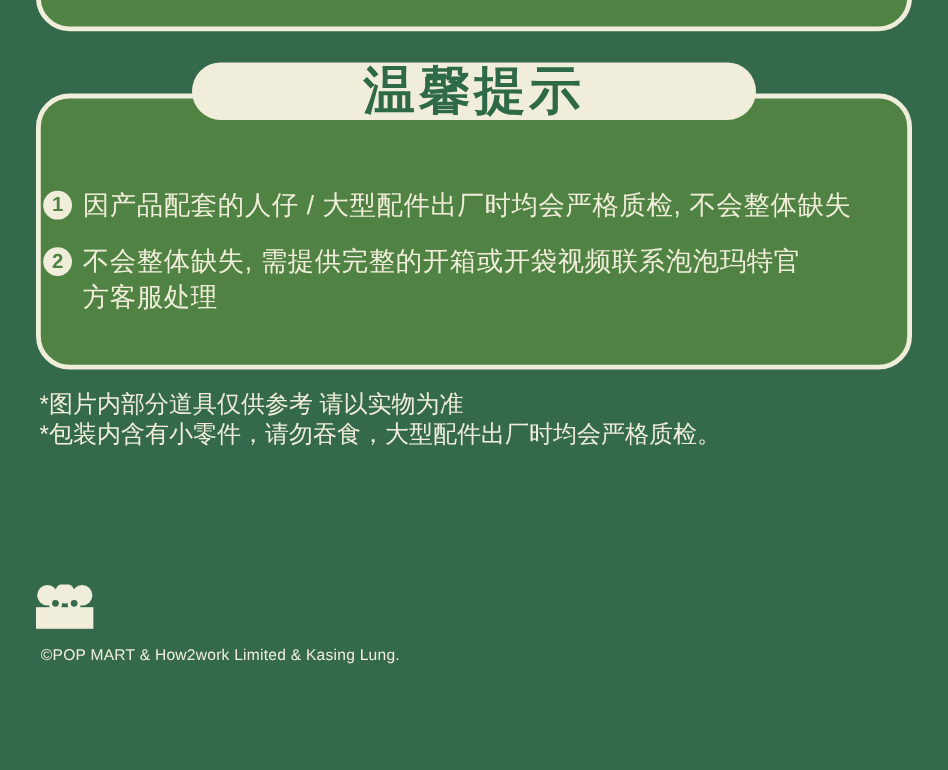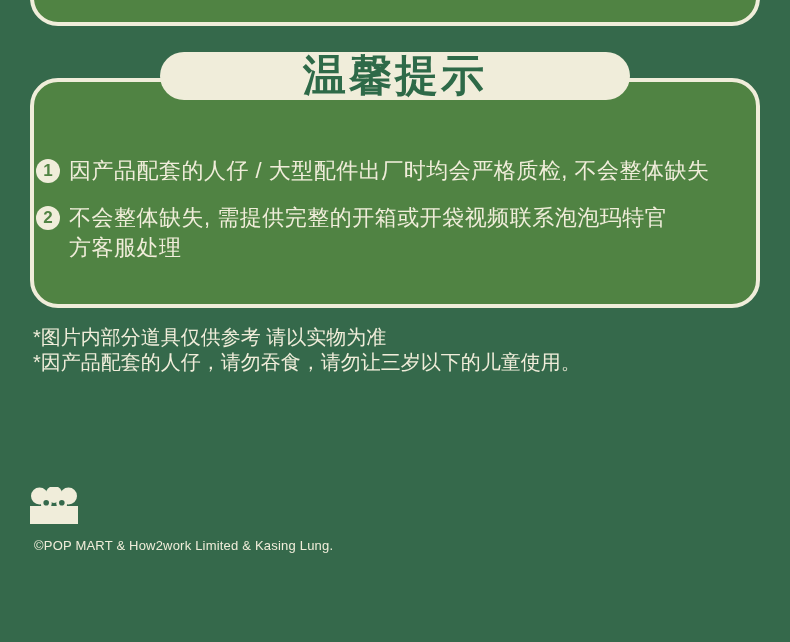--- a/index.html
+++ b/index.html
@@ -82,21 +82,21 @@
     <div class="notice-text" style="max-width:648px;">因产品配套的人仔 / 大型配件出厂时均会严格质检, 不会整体缺失</div>
   </div>
   <div class="notice-item">
     <div class="num-badge">2</div>
     <div class="notice-text" style="max-width:600px;">不会整体缺失, 需提供完整的开箱或开袋视频联系泡泡玛特官方客服处理</div>
   </div>
 </div>
 
 <div class="footnotes">
   <div>*图片内部分道具仅供参考 请以实物为准</div>
-  <div>*因产品配套的人仔，请勿吞食，请勿让三岁以下的儿童使用。</div>
+  <div>*包装内含有小零件，请勿吞食，大型配件出厂时均会严格质检。</div>
 </div>
 
 <svg class="crown" viewBox="0 0 48 38" xmlns="http://www.w3.org/2000/svg">
   <g fill="#F0EDDA">
     <circle cx="9.5" cy="9" r="8.5"></circle>
     <circle cx="24" cy="7.5" r="8.5"></circle>
     <circle cx="38.5" cy="9" r="8.5"></circle>
     <circle cx="16.2" cy="16.5" r="5.5"></circle>
     <circle cx="31.8" cy="16.5" r="5.5"></circle>
     <rect x="0" y="19" width="48" height="18"></rect>

